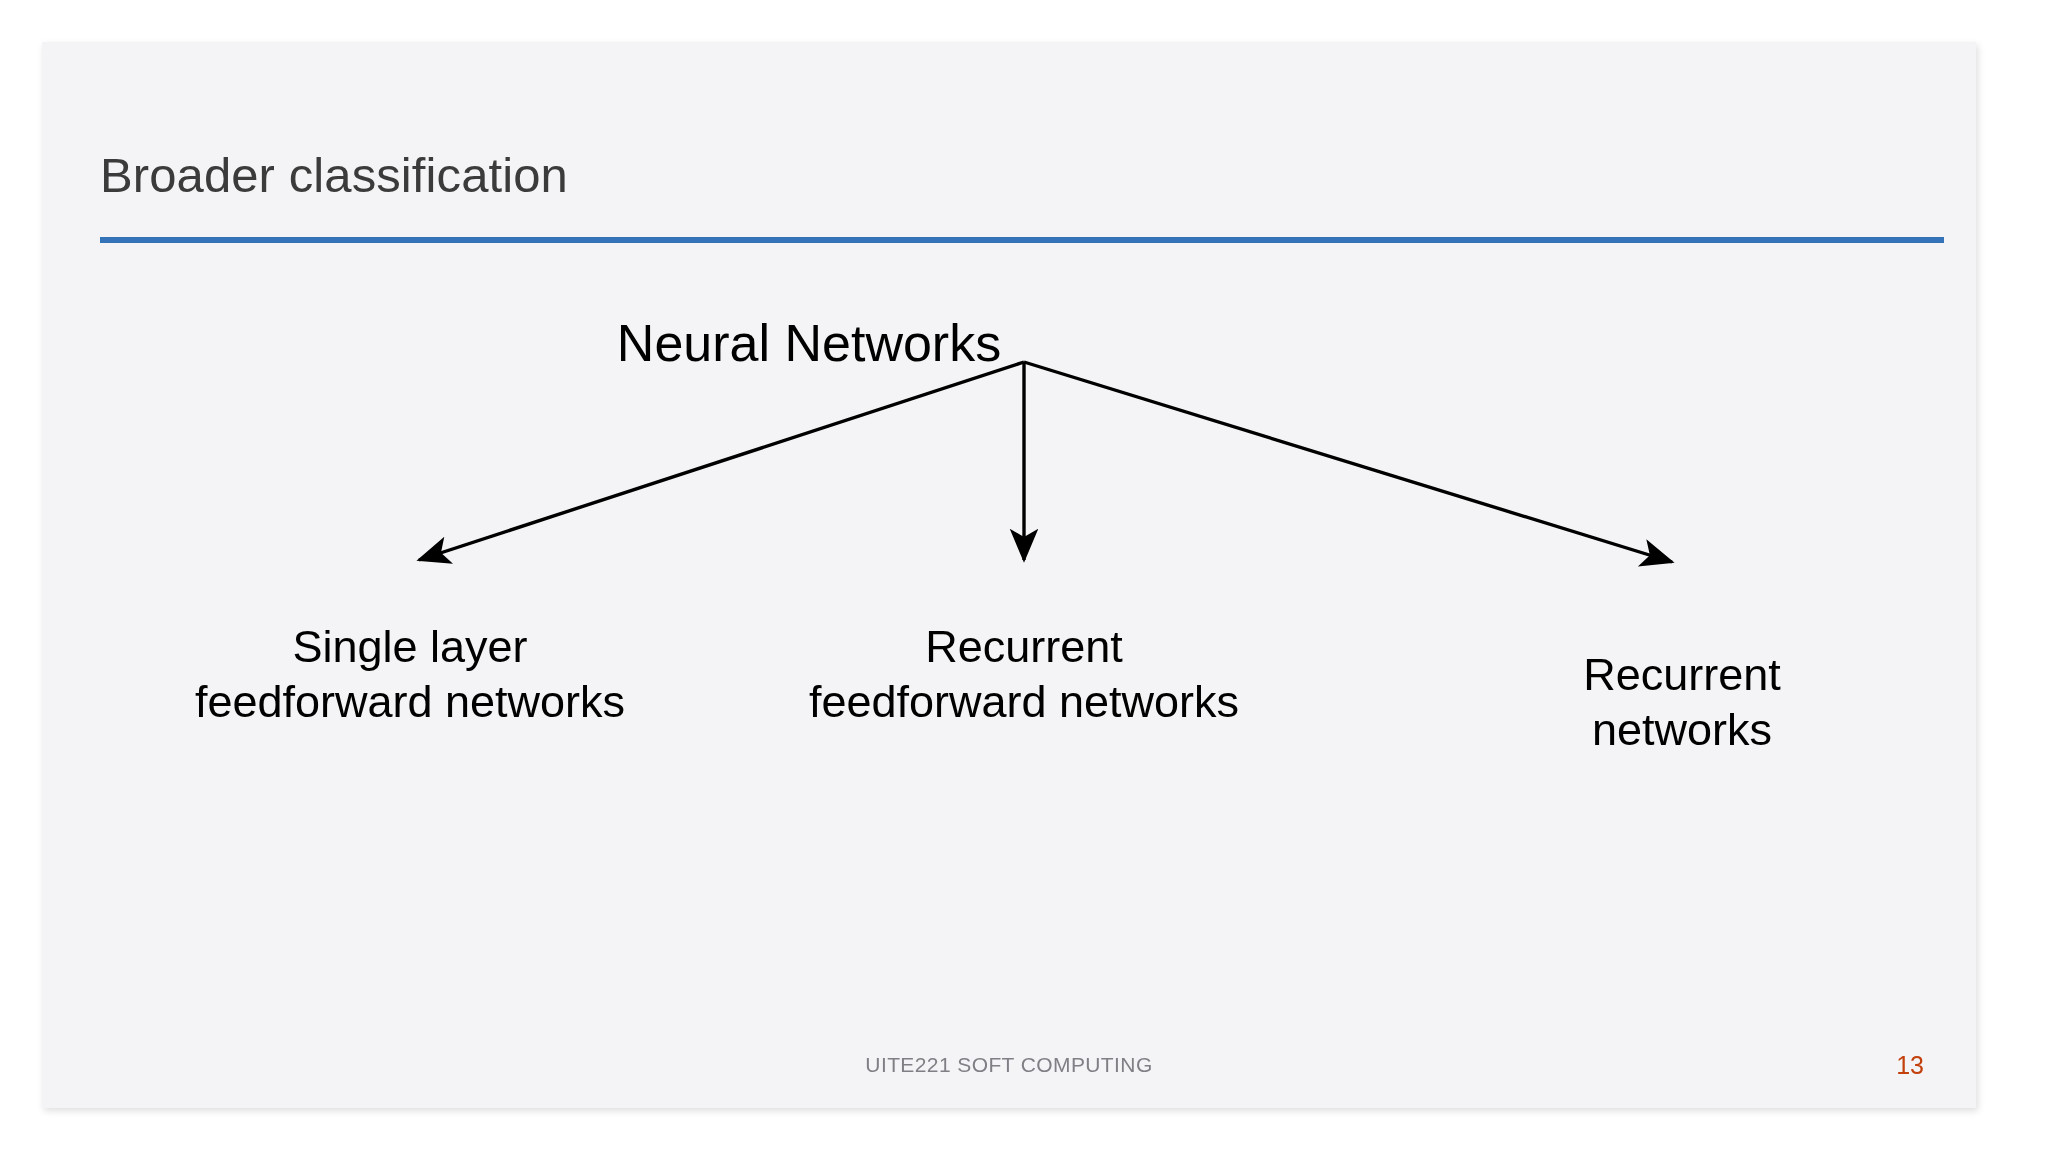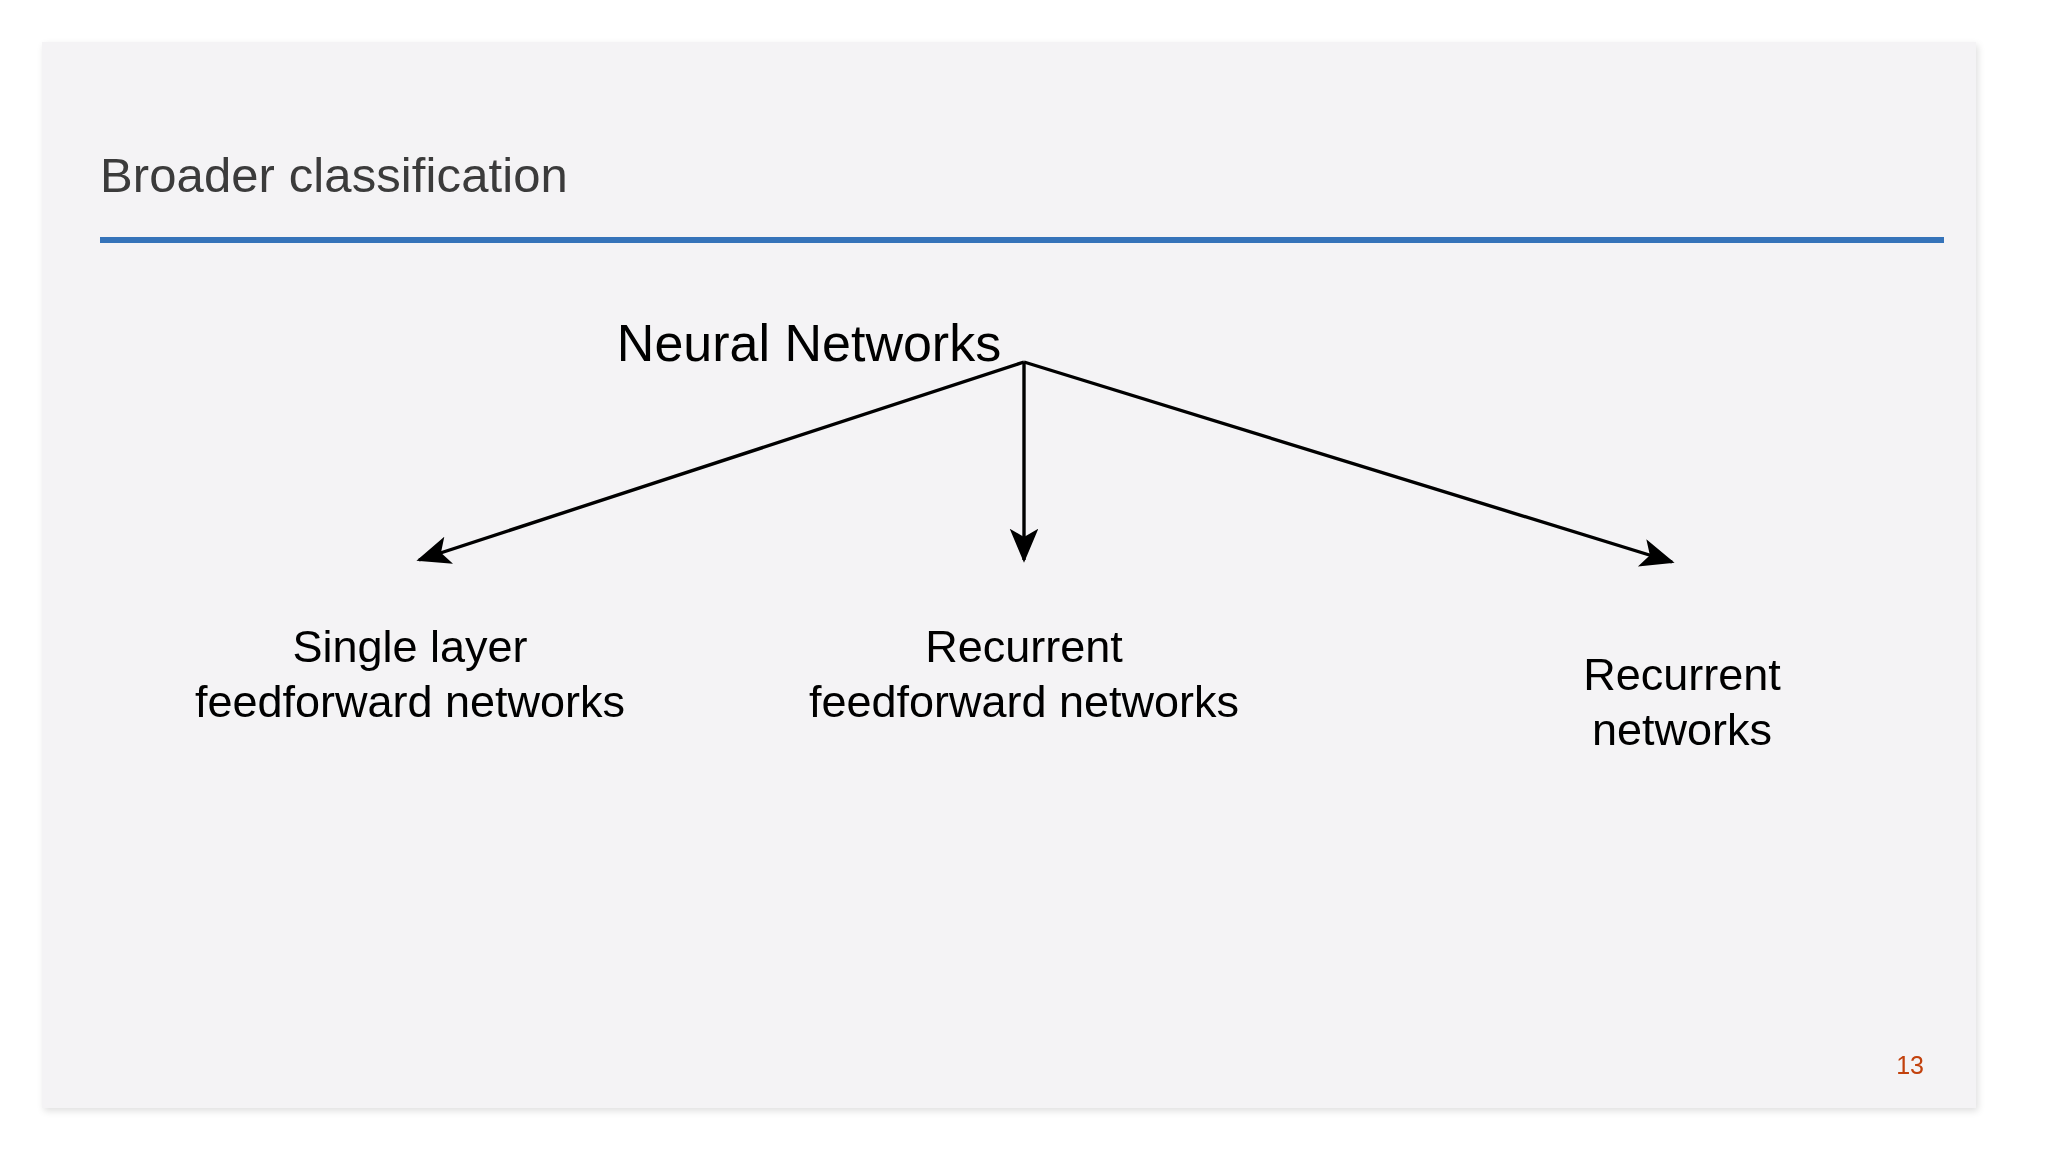--- a/index.html
+++ b/index.html
@@ -139,16 +139,17 @@
 feedforward networks</div>
 
     <div class="node-label leaf-label" id="node-mid">Recurrent
 feedforward networks</div>
 
     <div class="node-label leaf-label" id="node-right">Recurrent
 networks</div>
 
   </div>
 
+  <div id="footer-text">UITE221 SOFT COMPUTING</div>
 
   <div id="page-number">13</div>
 
 </div>
 
 </body></html>

